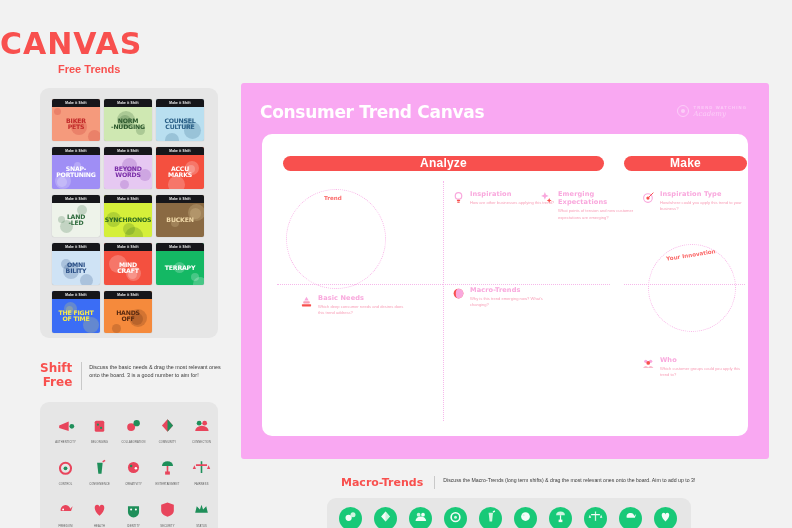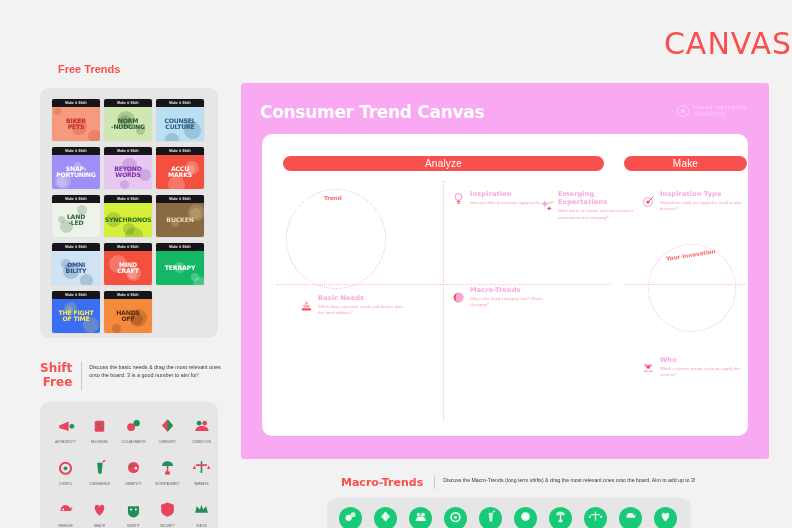--- a/index.html
+++ b/index.html
@@ -7,22 +7,22 @@
     width: 792px; height: 528px;
     background: #f2f2f2;
     font-family: "Liberation Sans", sans-serif;
     overflow: hidden;
   }
   #app { position: relative; width: 792px; height: 528px; }
 
   
   .page-title {
     position: absolute; left: 0; top: 26px; width: 792px;
-    text-align: right;
-    font-size: 30px; font-weight: normal; letter-spacing: 1px;
+    text-align: left;
+    font-size: 30px; font-weight: bold; letter-spacing: 1px;
     color: #f8504e;
     font-family: "DejaVu Sans", sans-serif;
   }
 
   
   .free-trends-title {
     position: absolute; left: 58px; top: 63px;
     font-size: 11px; font-weight: bold; color: #f8504e;
   }
   .trends-panel {
@@ -114,21 +114,21 @@
 
   .sheet {
     position: absolute; left: 21px; top: 51px;
     width: 486px; height: 302px;
     background: #fff; border-radius: 10px;
   }
 
   .pill {
     position: absolute; height: 15px; border-radius: 8px;
     background: #f8504e; color: #fff;
-    font-size: 10px; font-weight: normal; text-align: center;
+    font-size: 12px; font-weight: bold; text-align: center;
     line-height: 15px; letter-spacing: .2px; cursor: pointer;
   }
   .pill-analyze { left: 21px; top: 22px; width: 321px; }
   .pill-apply   { left: 362px; top: 22px; width: 123px; }
 
   .vsplit {
     position: absolute; left: 181px; top: 47px; width: 0; height: 240px;
     border-left: 1px dotted #f6b8ea;
   }
   .hsplit-a {
@@ -137,21 +137,21 @@
   }
   .hsplit-b {
     position: absolute; left: 15px; top: 150px; width: 166px; height: 0;
     border-top: 1px dotted #f6b8ea;
   }
   .hsplit-c {
     position: absolute; left: 362px; top: 150px; width: 121px; height: 0;
     border-top: 1px dotted #f6b8ea;
   }
 
-  .cell { position: absolute; display: flex; gap: 5px; align-items: center; }
+  .cell { position: absolute; display: flex; gap: 5px; }
   .cell-icon { width: 13px; height: 13px; flex: 0 0 13px; margin-top: 1px; }
   .cell-h {
     font-size: 6.6px; font-weight: bold; color: #f9a8dd;
     line-height: 1.25; letter-spacing: .1px;
     font-family: "DejaVu Sans", sans-serif;
   }
   .cell-p {
     font-size: 4.1px; color: #f8a0b8; line-height: 1.5; margin-top: 2px;
     max-width: 92px;
   }

